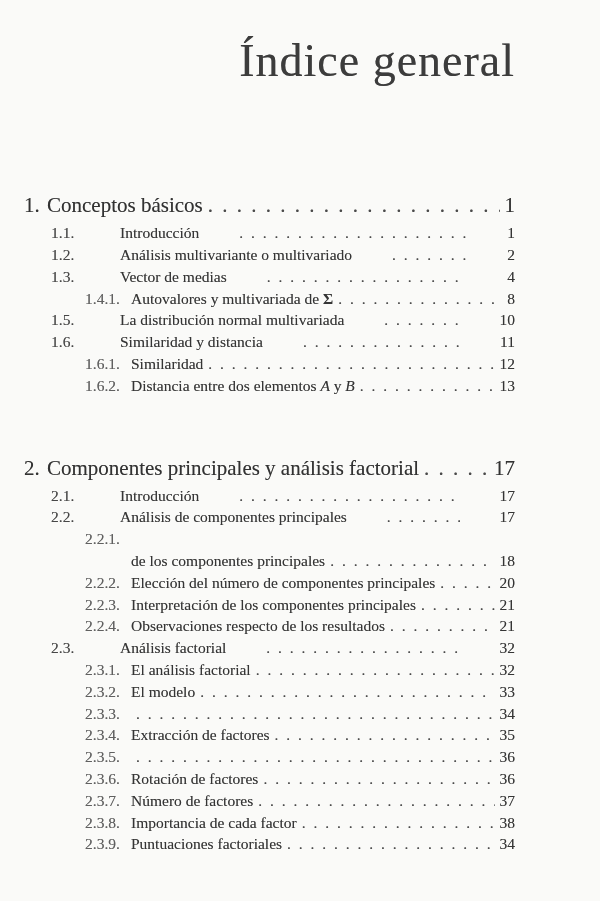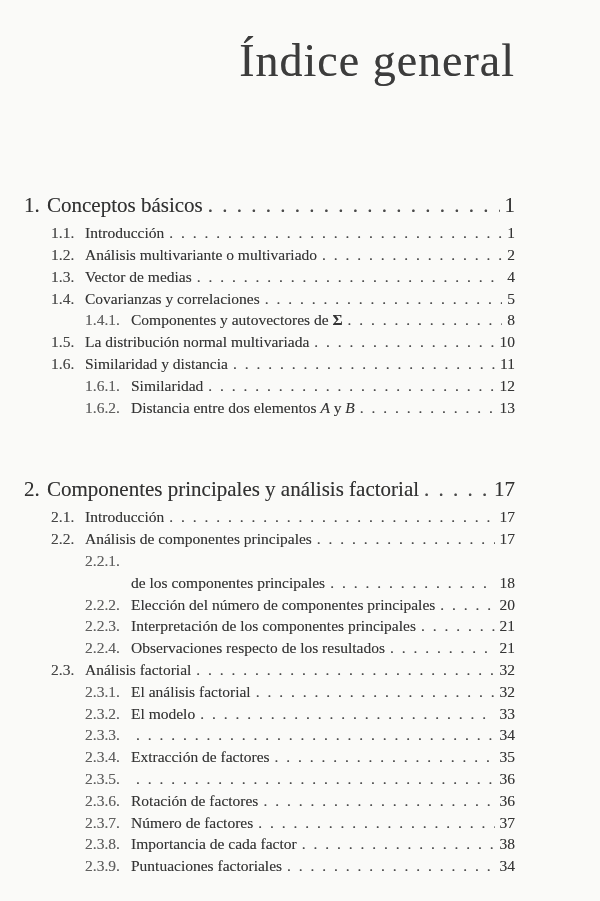--- a/index.html
+++ b/index.html
@@ -42,21 +42,21 @@
     text-shadow: 0 0 0.5px rgba(60,60,60,0.45);
   }
   .chapter-heading {
     font-size: 21px;
     line-height: 27px;
     margin-bottom: 3px;
     color: #323232;
   }
   .chapter-heading .num { flex: 0 0 23px; }
 
-  .lvl1 { padding-left: 27px; }
+  .lvl1 { padding-left: 27px; gap: 35px; }
   .lvl1 .num { flex: 0 0 34px; color: #474747; }
   .lvl2 { padding-left: 61px; }
   .lvl2 .num { flex: 0 0 46px; color: #606060; }
   .cont  { padding-left: 107px; align-items: center; }
 
   .num { white-space: nowrap; }
   .label { white-space: nowrap; flex: 0 0 auto; }
   .label .it { font-style: italic; }
   .label .bd { font-weight: 700; }
 
@@ -103,29 +103,23 @@
           <span class="label">Análisis multivariante o multivariado</span>
           <span class="leader"></span>
           <span class="pagenum">2</span>
         </div>
         <div class="row lvl1">
           <span class="num">1.3.</span>
           <span class="label">Vector de medias</span>
           <span class="leader"></span>
           <span class="pagenum">4</span>
         </div>
-        <div class="row lvl1">
-          <span class="num">1.4.</span>
-          <span class="label">Covarianzas y correlaciones</span>
-          <span class="leader"></span>
-          <span class="pagenum">5</span>
-        </div>
         <div class="row lvl2">
           <span class="num">1.4.1.</span>
-          <span class="label"><span>Componentes y autovectores de </span><span class="bd">Σ</span></span>
+          <span class="label"><span>Autovalores y multivariada de </span><span class="bd">Σ</span></span>
           <span class="leader"></span>
           <span class="pagenum">8</span>
         </div>
         <div class="row lvl1">
           <span class="num">1.5.</span>
           <span class="label">La distribución normal multivariada</span>
           <span class="leader"></span>
           <span class="pagenum">10</span>
         </div>
         <div class="row lvl1">

